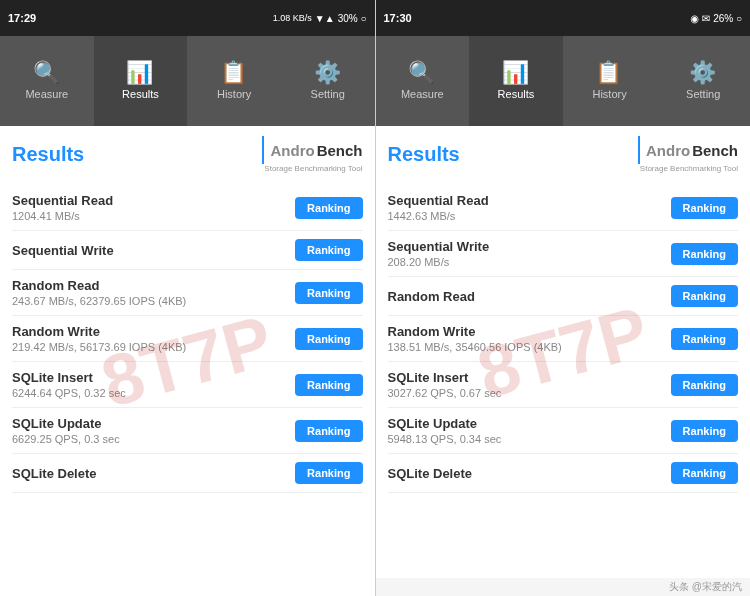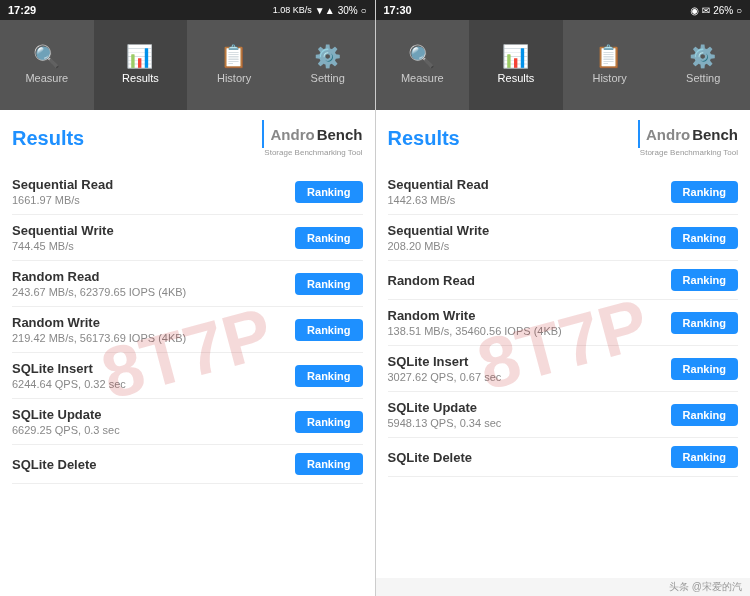--- a/index.html
+++ b/index.html
@@ -33,21 +33,21 @@
 
     
     .status-bar {
       background: #222;
       color: #fff;
       font-size: 11px;
       padding: 2px 8px;
       display: flex;
       justify-content: space-between;
       align-items: center;
-      height: 20px;
+      height: 36px;
     }
 
     .status-icons {
       display: flex;
       align-items: flex-start;
       gap: 3px;
       font-size: 10px;
     }
 
     
@@ -242,28 +242,27 @@
         <span class="brand-bar"></span>
         <span class="andro">Andro</span>
               <span class="bench">Bench</span>
       </div>
       <div class="brand-tagline">Storage Benchmarking Tool</div>
     </div>
   </div>
         <div class="bench-row">
       <div class="bench-info">
         <div class="bench-name">Sequential Read</div>
-        <div class="bench-value">1661.97 MB/s</div>
+        <div class="bench-value">1204.41 MB/s</div>
       </div>
       <button class="ranking-btn">Ranking</button>
     </div>
         <div class="bench-row">
       <div class="bench-info">
         <div class="bench-name">Sequential Write</div>
-        <div class="bench-value">744.45 MB/s</div>
       </div>
       <button class="ranking-btn">Ranking</button>
     </div>
         <div class="bench-row">
       <div class="bench-info">
         <div class="bench-name">Random Read</div>
         <div class="bench-value">243.67 MB/s, 62379.65 IOPS (4KB)</div>
       </div>
       <button class="ranking-btn">Ranking</button>
     </div>

